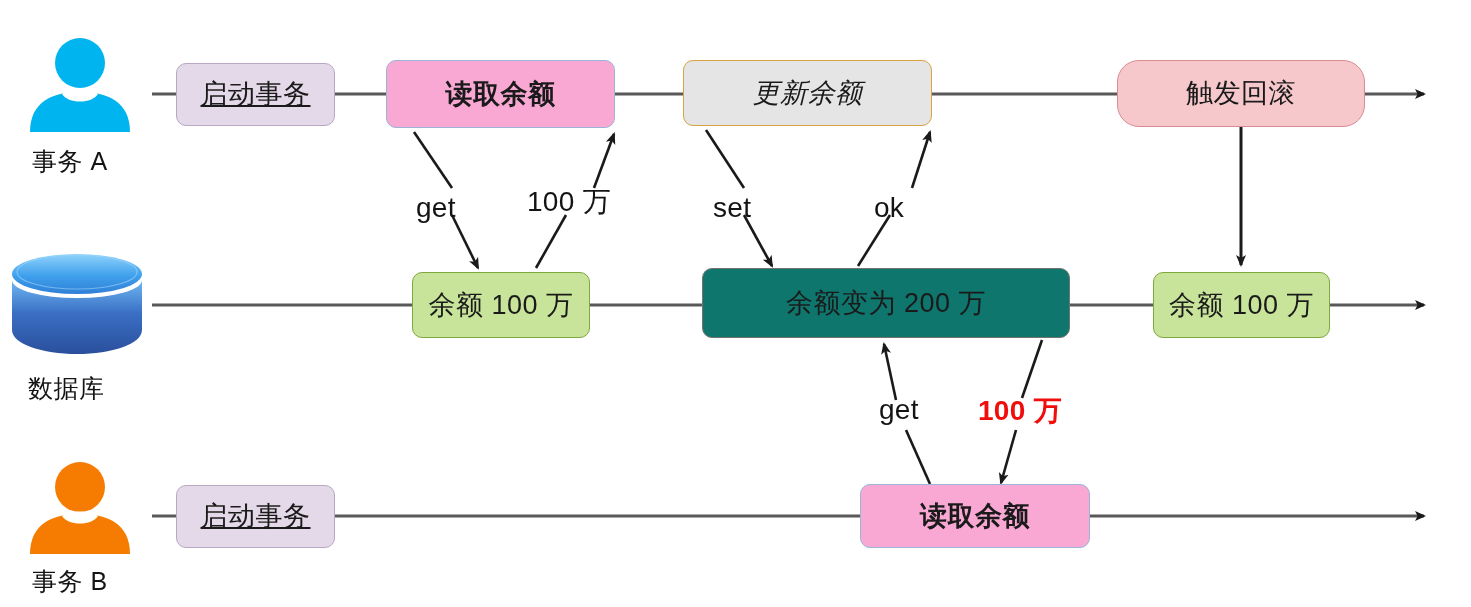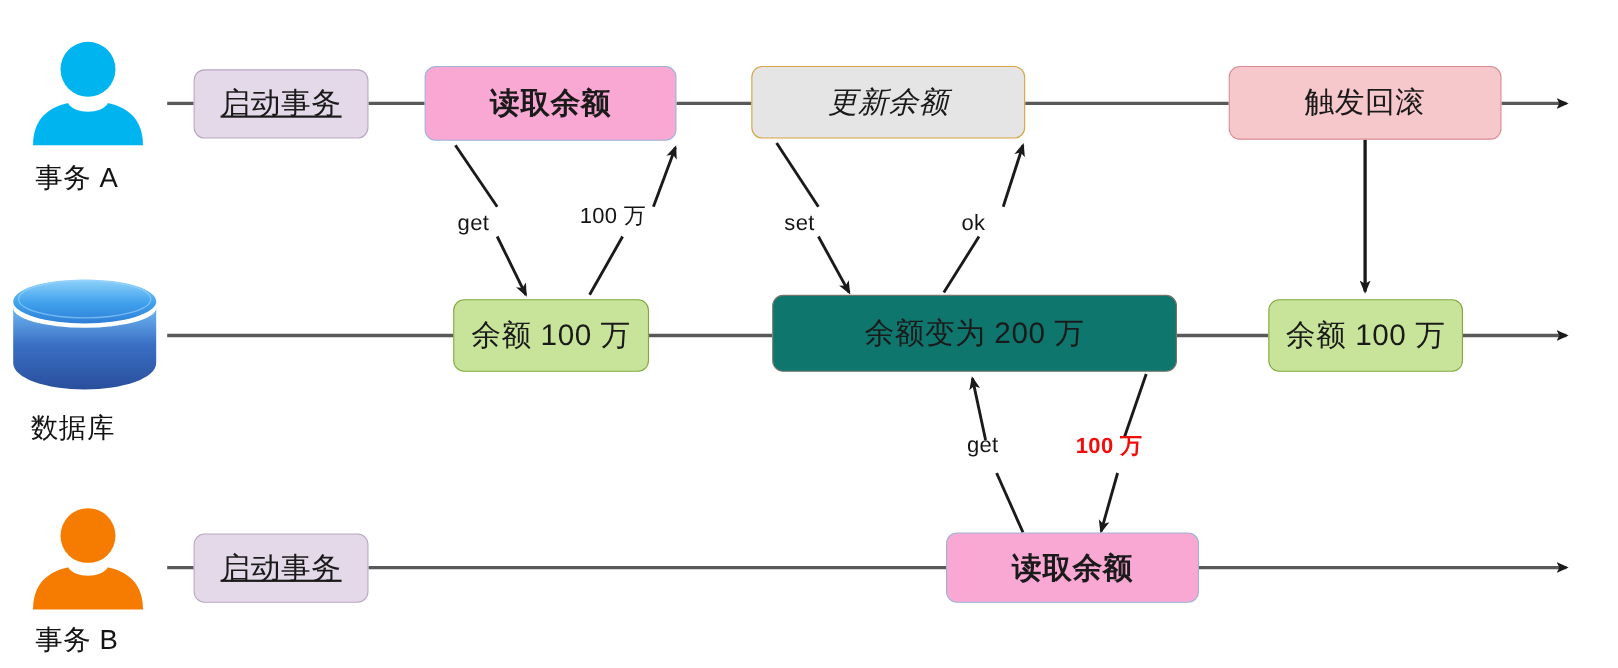--- a/index.html
+++ b/index.html
@@ -38,37 +38,37 @@
     font-size: 27px;
     color: #1a1a1a;
     letter-spacing: 0.5px;
     white-space: nowrap;
     line-height: 1;
     z-index: 3;
   }
   .node.purple  { background:#e4d9e8; border-color:#b9a7c4;text-decoration:underline; }
   .node.blue    { background:#f9a8d4; border-color:#9bb4d8;font-weight:bold; }
   .node.orange  { background:#e5e5e5; border-color:#d8a340;font-style:italic; }
-  .node.pink    { background:#f7c8cb; border-color:#d98b92; }
+  .node.pink    { background:#f7c8cb; border-color:#d98b92;border-radius:22px; }
   .node.green   { background:#c8e49a; border-color:#7fa83f;text-align:right; }
   .node.yellow  { background:#0f766e; border-color:#76736a; }
 
   
   .lane-label {
     position: absolute;
     font-size: 25px;
     color: #141414;
     white-space: nowrap;
     letter-spacing: 0.5px;
     z-index: 3;
   }
   
   .edge-label {
     position: absolute;
-    font-size: 20px;
+    font-size: 28px;
     color: #141414;
     white-space: nowrap;
     z-index: 4;
     letter-spacing: 0.3px;
   }
   .edge-label.danger {
     color: #f20d0d;
     font-weight: bold;
   }
 </style>

